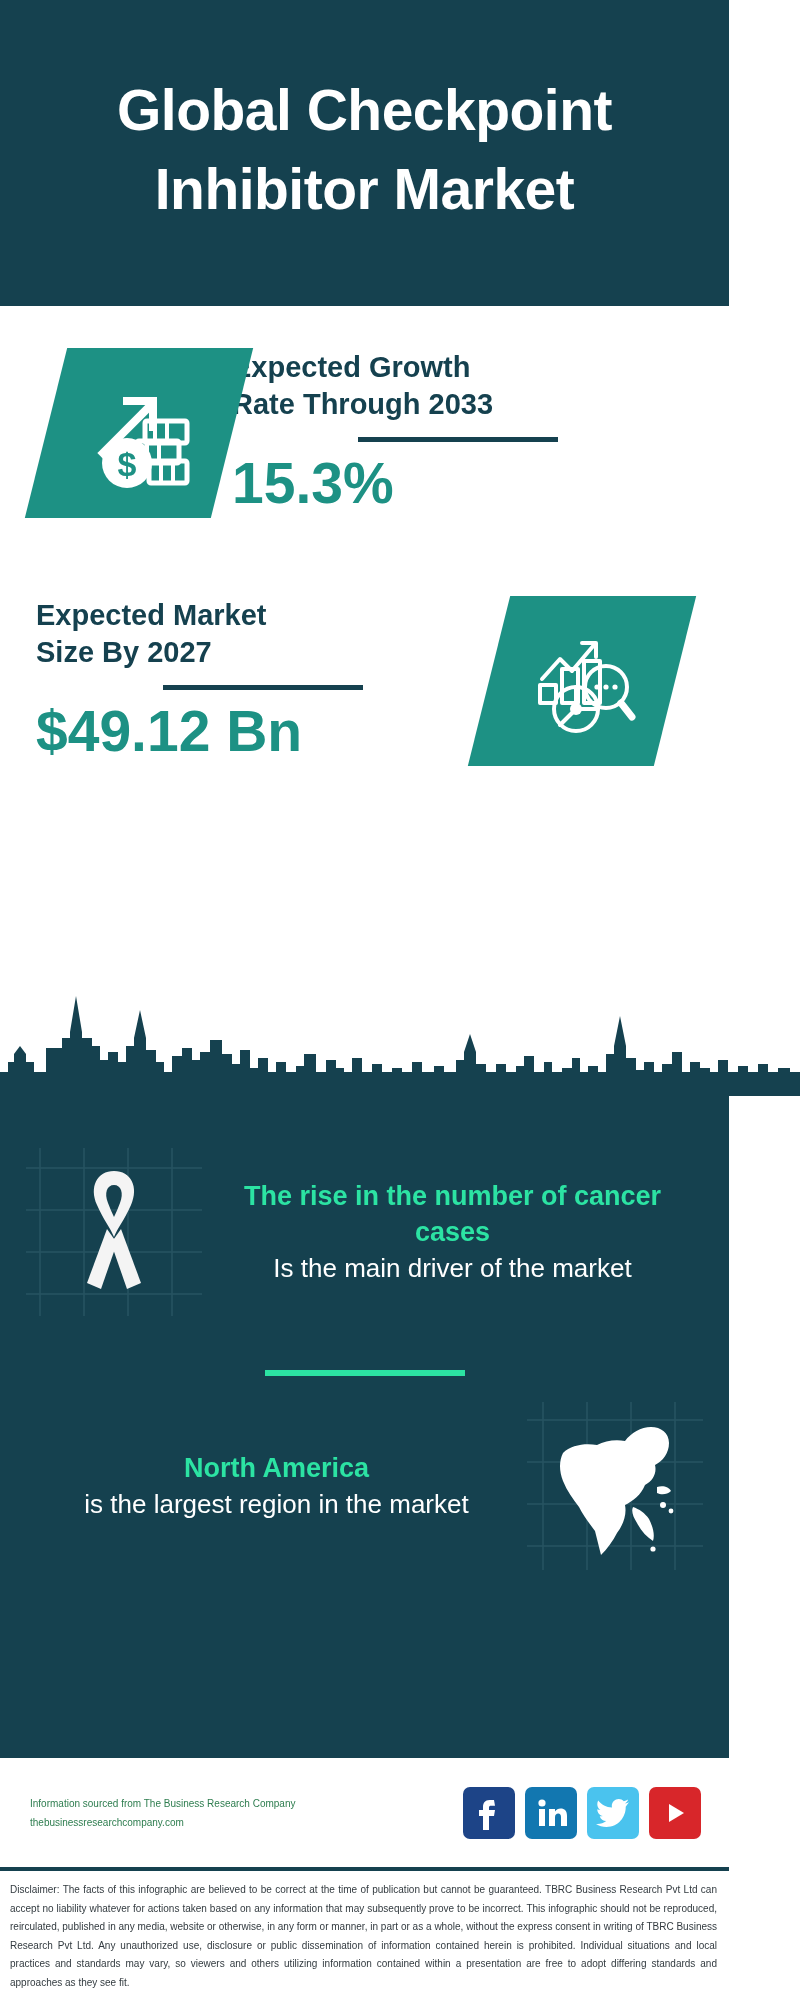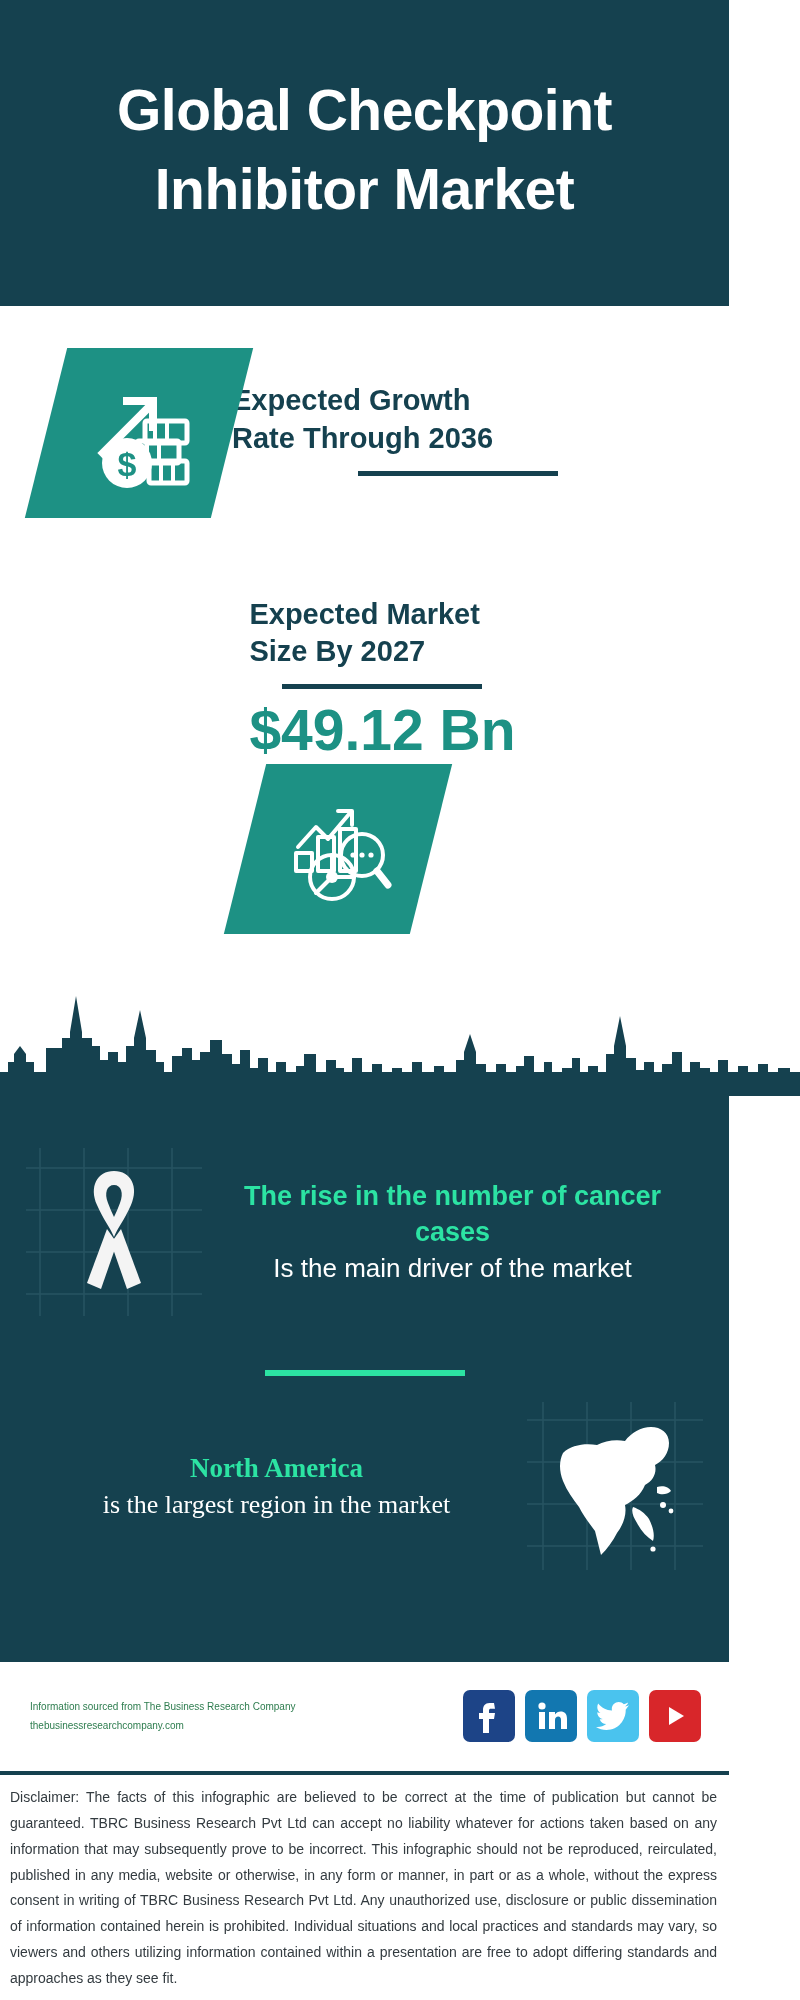--- a/index.html
+++ b/index.html
@@ -52,21 +52,21 @@
     height: 670px;
   }
 
   .stat-row {
     display: flex;
     align-items: center;
     position: absolute;
     width: 100%;
   }
   .stat-row.growth { top: 42px; left: 0; }
-  .stat-row.size   { top: 290px; left: 0; flex-direction: column; }
+  .stat-row.size   { top: 290px; left: 0; }
 
   .para {
     background: #1d9184;
     width: 186px;
     height: 170px;
     transform: skewX(-14deg);
     display: flex;
     align-items: center;
     justify-content: center;
     flex: 0 0 auto;
@@ -156,21 +156,21 @@
   }
 
   .divider {
     width: 200px;
     height: 6px;
     background: #2ce3a3;
     margin: 54px auto 0 auto;
   }
 
   .region .grid-icon { order: 2; }
-  .region .fact-text { order: 1; font-family: Liberation Serif, serif; }
+  .region .fact-text { order: 1; }
 
   
   .footer {
     background: #ffffff;
     height: 112px;
     border-top: 3px solid #15414f;
     display: flex;
     align-items: center;
     padding: 0 26px 0 30px;
   }
@@ -194,21 +194,21 @@
   .s-li { background: #1277b0; }
   .s-tw { background: #4ac3ee; }
   .s-yt { background: #d8262a; }
 
   
   .disclaimer {
     background: #ffffff;
     border-top: 4px solid #15414f;
     padding: 10px 12px 8px 10px;
     color: #333b40;
-    font-size: 14px;
+    font-size: 10px;
     line-height: 1.85;
     text-align: justify;
   }
 </style>
 </head>
 <body>
 
 <div class="infographic">
 
   <div class="header">
@@ -237,22 +237,23 @@
             <line x1="78" y1="86" x2="78" y2="104"></line>
             <line x1="90" y1="86" x2="90" y2="104"></line>
           </g>
 
           <circle cx="44" cy="86" r="25" fill="#ffffff"></circle>
           <text x="44" y="99" font-family="Liberation Sans, sans-serif" font-size="34" font-weight="bold" fill="#1d9184" text-anchor="middle">$</text>
         </svg>
       </div>
       <div class="stat-text">
         <div class="stat-label">Expected Growth</div>
-        <div class="stat-label">Rate Through 2036</div>
+        <div class="stat-label">Rate Through 2033</div>
         <div class="rule"></div>
+        <div class="stat-value">15.3%</div>
       </div>
     </div>
 
     <div class="stat-row size">
       <div class="para">
         <svg width="112" height="112" viewBox="0 0 112 112" aria-hidden="true">
           <g fill="none" stroke="#ffffff" stroke-width="4" stroke-linecap="round" stroke-linejoin="round">
 
             <polyline points="16,54 34,34 46,46 68,20"></polyline>
             <polyline points="56,18 70,18 70,32"></polyline>

